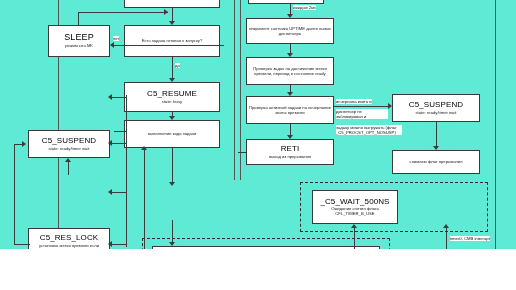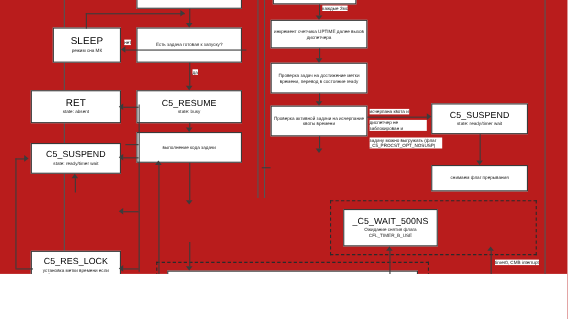--- a/index.html
+++ b/index.html
@@ -4,21 +4,21 @@
 <style>
   html, body {
     margin: 0;
     padding: 0;
     background: #ffffff;
   }
   #canvas {
     position: relative;
     width: 516px;
     height: 249px;
-    background: #b91c1c;
+    background: #5eead4;
     overflow: hidden;
     font-family: "Liberation Sans", sans-serif;
     color: #000000;
   }
   
   .node {
     position: absolute;
     box-sizing: border-box;
     border: 1px solid #3a3a3a;
     background: #ffffff;
@@ -126,24 +126,20 @@
 
   <div class="node" style="left:48px; top:25px; width:62px; height:32px;">
     <div class="title">SLEEP</div>
     <div class="sub">режим сна МК</div>
   </div>
 
   <div class="node plain" style="left:124px; top:25px; width:96px; height:32px;">
     <div class="body">Есть задача готовая к запуску?</div>
   </div>
 
-  <div class="node" style="left:28px; top:82px; width:82px; height:30px;">
-    <div class="title">RET</div>
-    <div class="sub">state: absent</div>
-  </div>
 
   <div class="node" style="left:124px; top:82px; width:96px; height:30px;">
     <div class="title sm">C5_RESUME</div>
     <div class="sub">state: busy</div>
   </div>
 
   <div class="node plain" style="left:124px; top:120px; width:96px; height:28px;">
     <div class="body">выполнение кода задачи</div>
   </div>
 
@@ -168,20 +164,24 @@
   </div>
 
   <div class="node plain" style="left:246px; top:57px; width:88px; height:28px;">
     <div class="body">Проверка задач на достижение метки времени, перевод в состояние ready</div>
   </div>
 
   <div class="node plain" style="left:246px; top:96px; width:88px; height:28px;">
     <div class="body">Проверка активной задачи на исчерпание квоты времени</div>
   </div>
 
+  <div class="node" style="left:246px; top:139px; width:88px; height:26px;">
+    <div class="title sm">RETI</div>
+    <div class="sub">выход из прерывания</div>
+  </div>
 
   <div class="node" style="left:392px; top:94px; width:88px; height:28px;">
     <div class="title sm">C5_SUSPEND</div>
     <div class="sub">state: ready/timer wait</div>
   </div>
 
   <div class="node plain" style="left:392px; top:150px; width:88px; height:24px;">
     <div class="body">снимаем флаг прерывания</div>
   </div>
 

